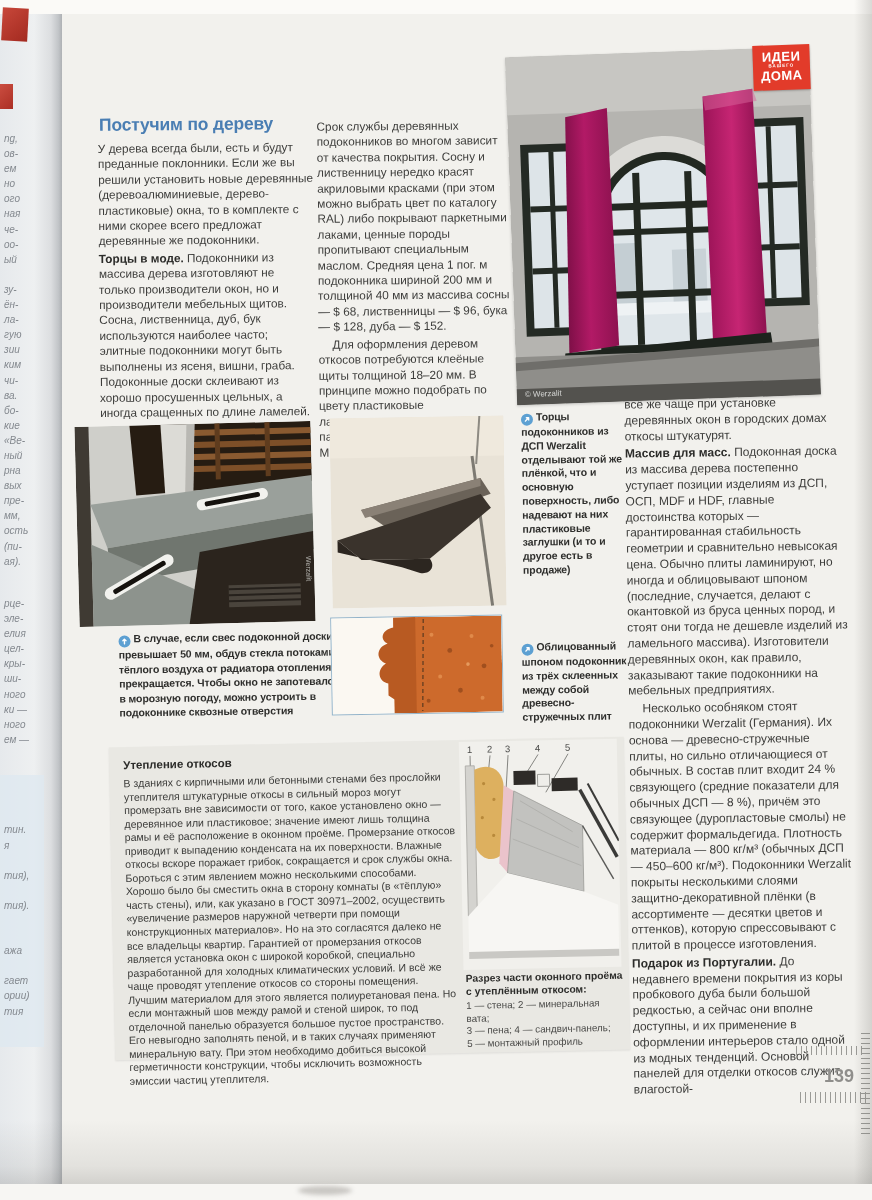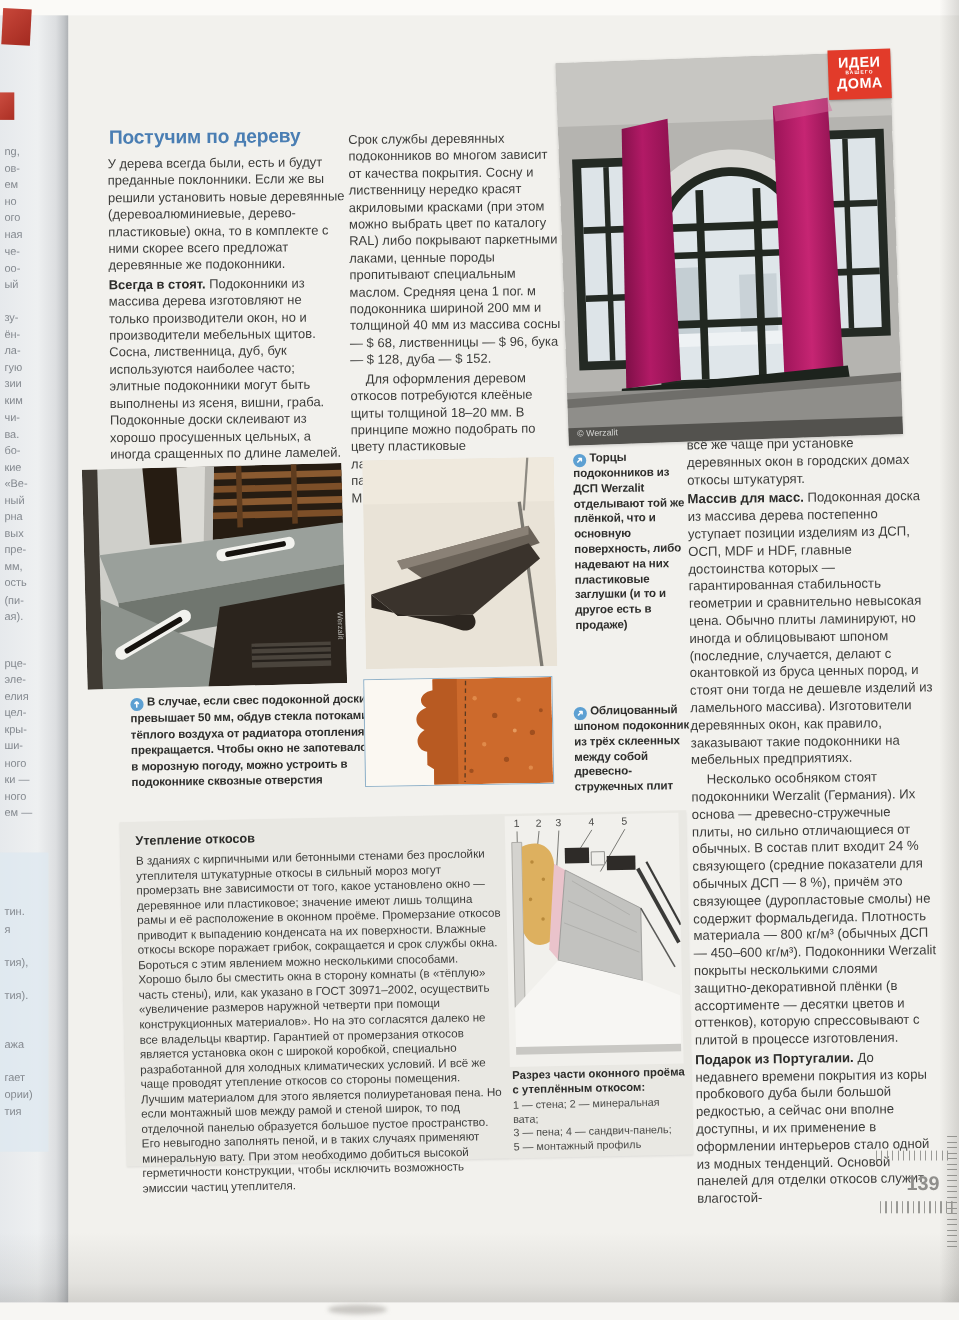--- a/index.html
+++ b/index.html
@@ -9,21 +9,21 @@
   .top-strip{position:absolute;left:0;top:0;width:872px;height:14px;background:#fbfaf7;}
   .bottom-strip{position:absolute;left:0;top:1184px;width:872px;height:16px;background:#f7f6f3;}
   .bottom-shade{position:absolute;left:0;top:1120px;width:872px;height:66px;
     background:linear-gradient(180deg,rgba(0,0,0,0) 0%,rgba(90,88,84,.10) 70%,rgba(90,88,84,.22) 100%);}
   .right-shade{position:absolute;right:0;top:0;width:18px;height:1200px;
     background:linear-gradient(270deg,rgba(120,118,114,.25),rgba(120,118,114,0));}
   .left-strip{position:absolute;left:0;top:14px;width:62px;height:1172px;
     background:linear-gradient(90deg,#e6e9ec 0%,#eef0f1 55%,#dcdee0 82%,#c2c5c8 94%,#aeb1b4 100%);}
   .left-strip .bluebox{position:absolute;left:0;top:761px;width:44px;height:272px;background:#dde8f0;opacity:.75;}
   .fragments{position:absolute;left:4px;width:52px;font-size:10px;line-height:15.1px;
-    color:#84898f;white-space:pre-line;}
+    color:#84898f;white-space:pre-line;font-style:italic;}
   .frag-top{top:131px;}
   .frag-bottom{top:596px;}
   .red-mark{position:absolute;background:#bc3a2c;}
   .red-mark.one{left:2px;top:8px;width:26px;height:33px;transform:rotate(3deg);background:linear-gradient(135deg,#c8473a,#a32a20);}
   .red-mark.two{left:0;top:84px;width:13px;height:25px;background:linear-gradient(135deg,#cb4d40,#ab2f24);}
   .smudge{position:absolute;left:298px;top:1186px;width:54px;height:9px;border-radius:50%;
     background:#c9c7c3;filter:blur(2px);}
   
   .headline{position:absolute;left:99px;top:114px;margin:0;font-size:17.5px;font-weight:bold;
     color:#4a7eb3;letter-spacing:-.2px;transform:rotate(-.5deg);}
@@ -145,21 +145,21 @@
 гает
 ории)
 тия</div>
   <div class="red-mark one"></div>
   <div class="red-mark two"></div>
 
   <h1 class="headline">Постучим по дереву</h1>
 
   <div class="col col1">
     <p><span>У дерева всегда были, есть и будут преданные поклонники. Если же вы решили установить новые деревянные (деревоалюминиевые, дерево-пластиковые) окна, то в комплекте с ними скорее всего предложат деревянные же подоконники.</span></p>
-    <p><b>Всегда в стоят.</b><span> Подоконники из массива дерева изготовляют не только производители окон, но и производители мебельных щитов. Сосна, лиственница, дуб, бук используются наиболее часто; элитные подоконники могут быть выполнены из ясеня, вишни, граба. Подоконные доски склеивают из хорошо просушенных цельных, а иногда сращенных по длине ламелей.</span></p>
+    <p><b>Торцы в моде.</b><span> Подоконники из массива дерева изготовляют не только производители окон, но и производители мебельных щитов. Сосна, лиственница, дуб, бук используются наиболее часто; элитные подоконники могут быть выполнены из ясеня, вишни, граба. Подоконные доски склеивают из хорошо просушенных цельных, а иногда сращенных по длине ламелей.</span></p>
   </div>
 
   <div class="col col2">
     <p><span>Срок службы деревянных подоконников во многом зависит от качества покрытия. Сосну и лиственницу нередко красят акриловыми красками (при этом можно выбрать цвет по каталогу RAL) либо покрывают паркетными лаками, ценные породы пропитывают специальным маслом. Средняя цена 1 пог. м подоконника шириной 200 мм и толщиной 40 мм из массива сосны — $ 68, лиственницы — $ 96, бука — $ 128, дуба — $ 152.</span></p>
     <p class="indent"><span>Для оформления деревом откосов потребуются клеёные щиты толщиной 18–20 мм. В принципе можно подобрать по цвету пластиковые ламинированные откосы или панели из облицованных шпоном MDF. И</span></p>
   </div>
 
   <div class="col col3">
     <p><span>всё же чаще при установке деревянных окон в городских домах откосы штукатурят.</span></p>
     <p><b>Массив для масс.</b><span> Подоконная доска из массива дерева постепенно уступает позиции изделиям из ДСП, ОСП, MDF и HDF, главные достоинства которых — гарантированная стабильность геометрии и сравнительно невысокая цена. Обычно плиты ламинируют, но иногда и облицовывают шпоном (последние, случается, делают с окантовкой из бруса ценных пород, и стоят они тогда не дешевле изделий из ламельного массива). Изготовители деревянных окон, как правило, заказывают такие подоконники на мебельных предприятиях.</span></p>

